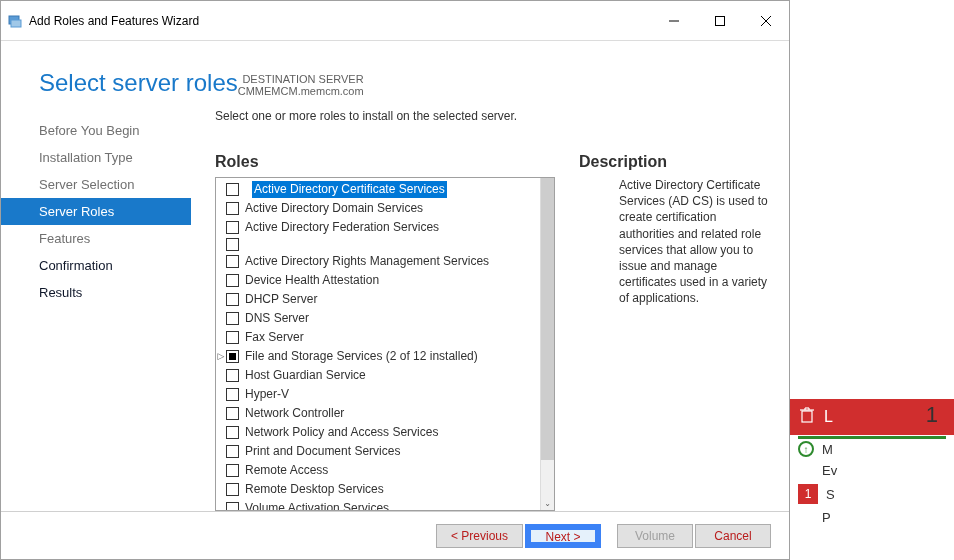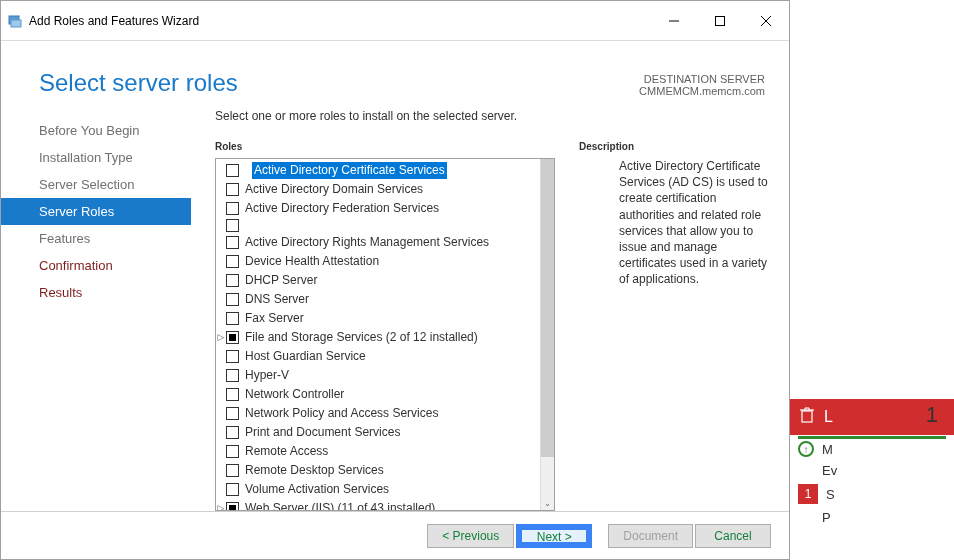--- a/index.html
+++ b/index.html
@@ -6,58 +6,58 @@
     body { font-family: "Segoe UI", Arial, sans-serif; font-size: 12px; color: #323232; background: #fff; width: 954px; height: 560px; position: relative; overflow: hidden; }
     
     .wizard-window { width: 790px; height: 560px; border: 1px solid #a0a0a0; background: #fff; position: relative; display: flex; flex-direction: column; }
     
     .titlebar { height: 40px; display: flex; align-items: center; padding: 0 0 0 6px; background: #fff; border-bottom: 1px solid #dcdcdc; }
     .titlebar-icon { width: 16px; height: 16px; margin-right: 6px; display: flex; align-items: center; justify-content: center; }
     .titlebar-title { flex: 1; font-size: 12px; color: #000; }
     .titlebar-btns { display: flex; height: 100%; }
     .titlebar-btn { width: 46px; height: 100%; display: flex; align-items: center; justify-content: center; font-size: 10px; color: #000; cursor: default; }
     
-    .header-area { padding: 28px 24px 0 38px; display: flex; justify-content: space-between; align-items: flex-start; }
+    .header-area { padding: 28px 24px 0 38px; display: flex; justify-content: flex-start; align-items: flex-start; }
     .page-heading { font-size: 24px; font-weight: 300; color: #1979ca; }
     .dest-block { text-align: right; font-size: 11px; color: #4a4a4a; padding-top: 4px; }
     .dest-label { color: #606060; }
     .dest-server { color: #606060; }
     
     .main-area { flex: 1; display: flex; padding: 12px 0 0 0; overflow: hidden; }
     
     .nav-col { width: 190px; padding-top: 8px; }
     .nav-item { padding: 6px 0 6px 38px; font-size: 13px; color: #707070; cursor: pointer; background: #fff; }
     .nav-item.active { background: #1979ca; color: #fff; }
-    .nav-item.disabled { color: #7f1d1d; cursor: default; }
+    .nav-item.disabled { color: #0f172a; cursor: default; }
     
     .content-col { flex: 1; padding: 0 20px 0 24px; display: flex; flex-direction: column; }
     .instruction { font-size: 12px; color: #323232; margin-bottom: 18px; }
     
     .columns { flex: 1; display: flex; gap: 24px; overflow: hidden; }
     .roles-col { width: 340px; display: flex; flex-direction: column; }
     .desc-col { flex: 1; }
-    .col-header { font-weight: 600; font-size: 10px; margin-bottom: 6px; }
+    .col-header { font-weight: 600; font-size: 16px; margin-bottom: 6px; margin-top: 12px; }
     
     .roles-list { flex: 1; border: 1px solid #a0a0a0; position: relative; overflow: hidden; }
     .roles-inner { position: absolute; top: 0; left: 0; right: 14px; bottom: 0; overflow-y: hidden; padding: 2px 0; }
     .role-row { display: flex; align-items: center; padding: 1px 2px 1px 10px; font-size: 12px; color: #323232; line-height: 17px; white-space: nowrap; }
     .role-row.has-triangle { padding-left: 0; }
     .tri { width: 10px; display: inline-block; color: #606060; font-size: 9px; text-align: center; }
     .cb { width: 13px; height: 13px; border: 1px solid #333; margin-right: 6px; flex-shrink: 0; background: #fff; position: relative; }
     .cb.partial::after { content: ""; position: absolute; top: 2px; left: 2px; right: 2px; bottom: 2px; background: #000; }
     .role-label.selected { background: #0078d7; color: #fff; padding: 0 2px; margin-left: 7px; }
     
     .list-scrollbar { position: absolute; right: 0; top: 0; bottom: 0; width: 14px; background: #f0f0f0; border-left: 1px solid #dcdcdc; }
     .scroll-thumb { position: absolute; top: 0; left: 0; right: 0; height: 85%; background: #cdcdcd; }
     .scroll-arrow-down { position: absolute; bottom: 2px; left: 0; right: 0; text-align: center; font-size: 8px; color: #606060; }
     
     .desc-text { font-size: 12px; color: #323232; line-height: 1.35; margin-left: 40px; }
     
     .button-row { height: 48px; border-top: 1px solid #d0d0d0; display: flex; align-items: center; justify-content: flex-end; gap: 2px; padding: 0 18px 0 0; }
-    .btn { height: 24px; min-width: 76px; padding: 0 14px; font-size: 12px; border: 1px solid #adadad; background: #e1e1e1; color: #15803d; cursor: pointer; }
+    .btn { height: 24px; min-width: 76px; padding: 0 14px; font-size: 12px; border: 1px solid #adadad; background: #e1e1e1; color: #b91c1c; cursor: pointer; }
     .btn.default-btn { border: 6px solid #3b82f6; background: #e5f1fb; }
     .btn.disabled { color: #a0a0a0; cursor: default; }
     .btn-gap { width: 12px; }
     
     
     .side-panel { position: absolute; left: 790px; top: 400px; right: 0; bottom: 0; }
     .side-line1 { display: flex; align-items: center; justify-content: space-between; padding: 0 0 6px 0; height: 36px; }
     .side-num { font-size: 22px; font-weight: 300; color: #323232; padding-right: 8px; }
     .green-bar { height: 3px; background: #2d8a2d; width: 100%; }
     .side-red-tile { background: #d02e2e; color: #fff; height: 36px; display: flex; align-items: center; padding-left: 10px; font-size: 16px; gap: 10px; }
@@ -214,21 +214,21 @@
           <div class="desc-text">Active Directory Certificate Services (AD CS) is used to create certification authorities and related role services that allow you to issue and manage certificates used in a variety of applications.</div>
         </div>
       </div>
     </div>
   </div>
 
   <div class="button-row">
     <button class="btn">&lt; Previous</button>
     <button class="btn default-btn">Next &gt;</button>
     <span class="btn-gap"></span>
-    <button class="btn disabled">Document</button>
+    <button class="btn disabled">Volume</button>
     <button class="btn">Cancel</button>
   </div>
 </div>
 
 <div class="side-panel">
   <div style="padding:0 8px;">
     <div class="side-line1">
       <span></span>
       <span class="side-num">1</span>
     </div>

